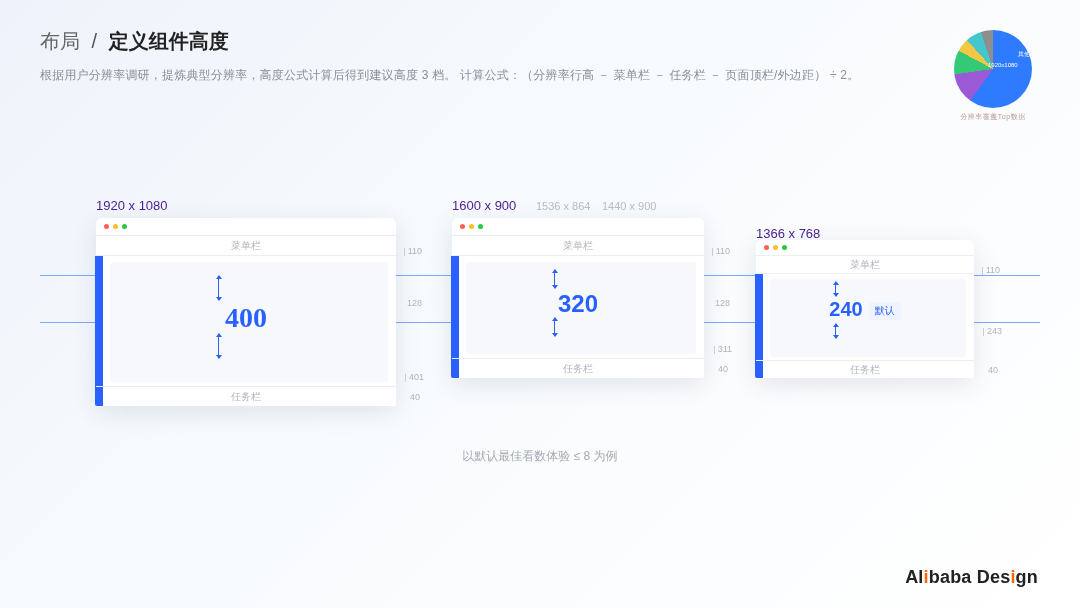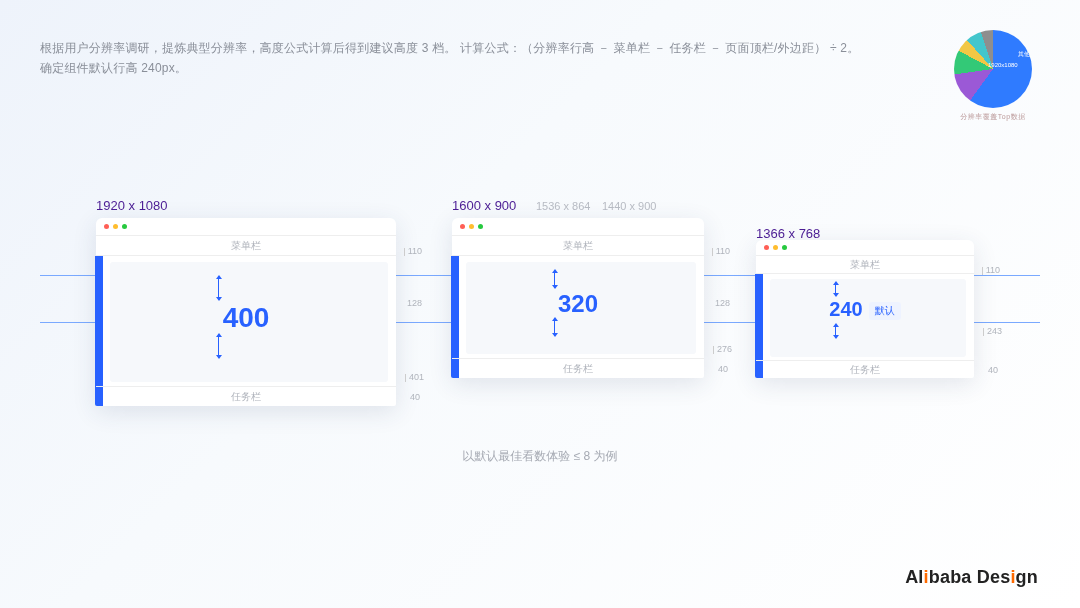--- a/index.html
+++ b/index.html
@@ -51,21 +51,21 @@
   .margin-dim { position: absolute; right: -26px; top: 40px; font-size: 9px; color: #b0b4bc; margin-left: 48px; }
   .taskbar { height: 20px; border-top: 1px solid #eee; display: flex; align-items: center; justify-content: center; font-size: 10px; color: #b0b4bc; position: relative; }
   .taskbar .dim { position: absolute; right: -24px; font-size: 9px; color: #b0b4bc; }
   .badge { display: inline-block; background: #eef3ff; color: #2861ff; font-size: 10px; padding: 2px 6px; border-radius: 3px; margin-left: 6px; vertical-align: middle; font-weight: 500; }
 
   
   #m1 { left: 96px; top: 218px; width: 300px; height: 188px; }
   #m1 .content { height: 130px; }
   #m1 .sidebar { height: 150px; }
   #m1 .panel { top: 6px; height: 120px; }
-  #m1 .big { top: 46px; font-size: 28px; }
+  #m1 .big { top: 46px; font-size: 28px; font-family: Liberation Serif, serif; }
   #m1 .arrow-v.top { top: 20px; height: 24px; margin-left: -28px; }
   #m1 .arrow-v.bot { top: 78px; height: 24px; margin-left: -28px; }
   #m1 .half-dim { top: 104px; margin-top: 12px; }
   #m1 .margin-dim { top: 42px; }
 
   
   #m2 { left: 452px; top: 218px; width: 252px; height: 160px; }
   #m2 .content { height: 102px; }
   #m2 .sidebar { height: 122px; }
   #m2 .panel { top: 6px; height: 92px; }
@@ -90,23 +90,27 @@
 
   
   .note { position: absolute; left: 0; right: 0; top: 448px; text-align: center; font-size: 12px; color: #a6aab3; }
   .brand { position: absolute; right: 42px; bottom: 20px; font-size: 18px; font-weight: 700; color: #222; letter-spacing: .2px; }
   .brand .accent { color: #ff6a00; }
 </style>
 </head>
 <body>
 
 <div class="hdr">
+  <div class="title">
+    <span class="light">布局</span>
+    <span class="sep">/</span>
+    <span class="strong">定义组件高度</span>
+  </div>
   <div class="subtitle">
     <div>根据用户分辨率调研，提炼典型分辨率，高度公式计算后得到建议高度 3 档。 计算公式：（分辨率行高 － 菜单栏 － 任务栏 － 页面顶栏/外边距） ÷ 2。</div>
-    <div>确定组件默认行高 240px。</div>
   </div>
 </div>
 
 <div class="pie-wrap">
   <div class="pie">
     <span class="pie-label">1920x1080</span>
     <span class="pie-star">其他</span>
   </div>
   <div class="pie-caption">分辨率覆盖Top数据</div>
 </div>
@@ -155,21 +159,21 @@
     <span>菜单栏</span>
     <span class="dim"><span class="tick"></span><span>110</span></span>
   </div>
   <div class="content">
     <div class="sidebar"></div>
     <div class="panel"></div>
     <div class="margin-dim"><span class="tick"></span><span>128</span></div>
     <div class="arrow-v top"></div>
     <div class="big">320</div>
     <div class="arrow-v bot"></div>
-    <div class="half-dim"><span class="tick"></span><span>276</span></div>
+    <div class="half-dim"><span class="tick"></span><span>311</span></div>
   </div>
   <div class="taskbar">
     <span>任务栏</span>
     <span class="dim"><span class="tick"></span><span>40</span></span>
   </div>
 </div>
 
 <div id="m3" class="mock">
   <div class="titlebar">
     <span class="dot r"></span>

